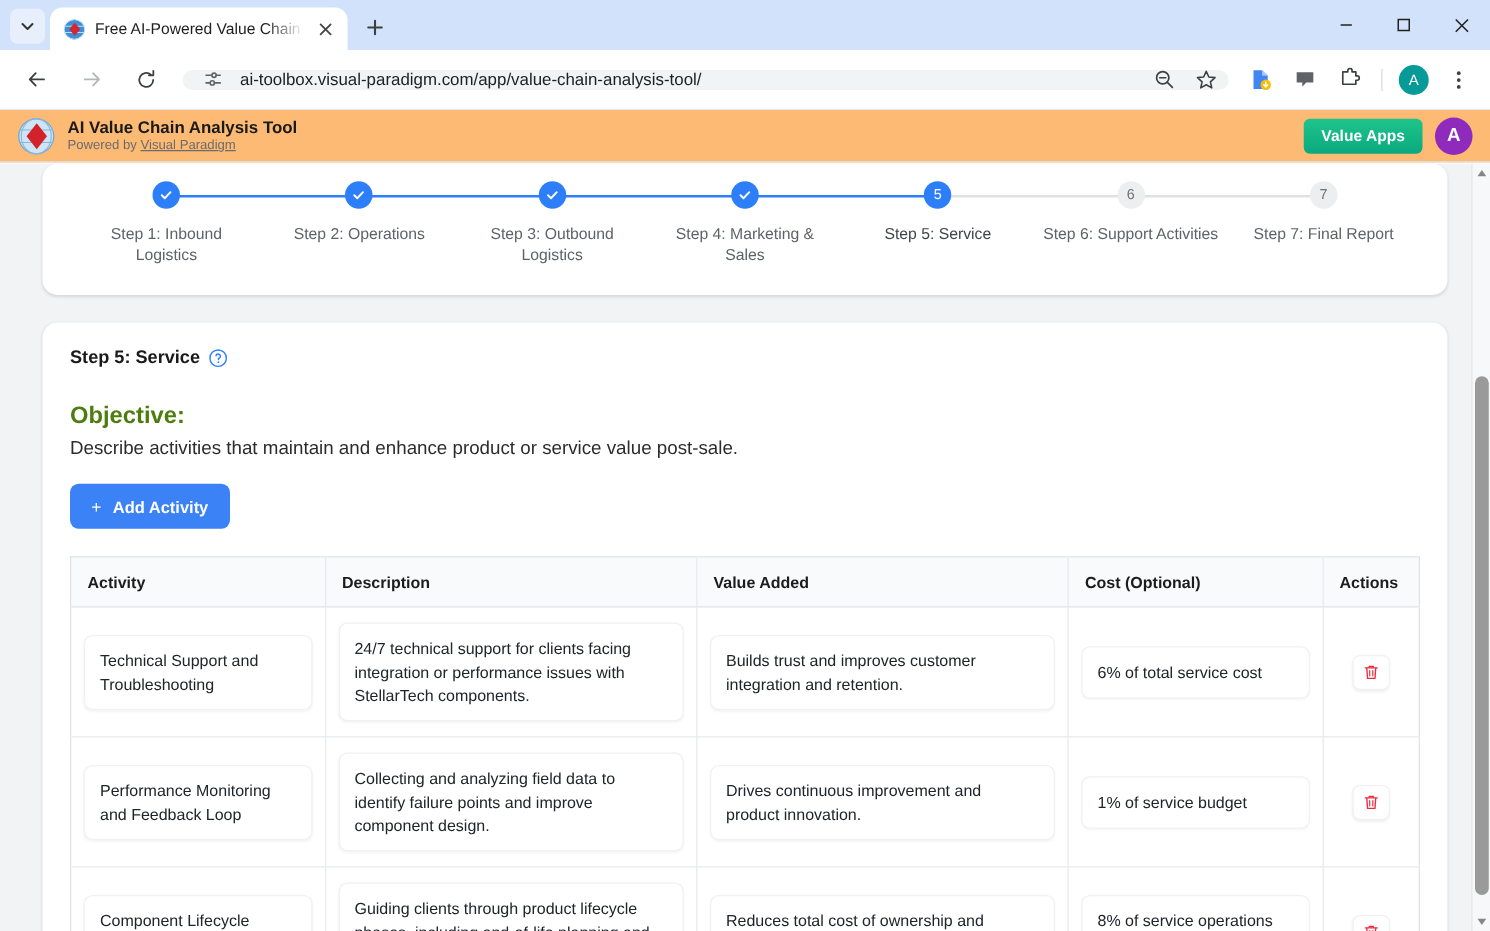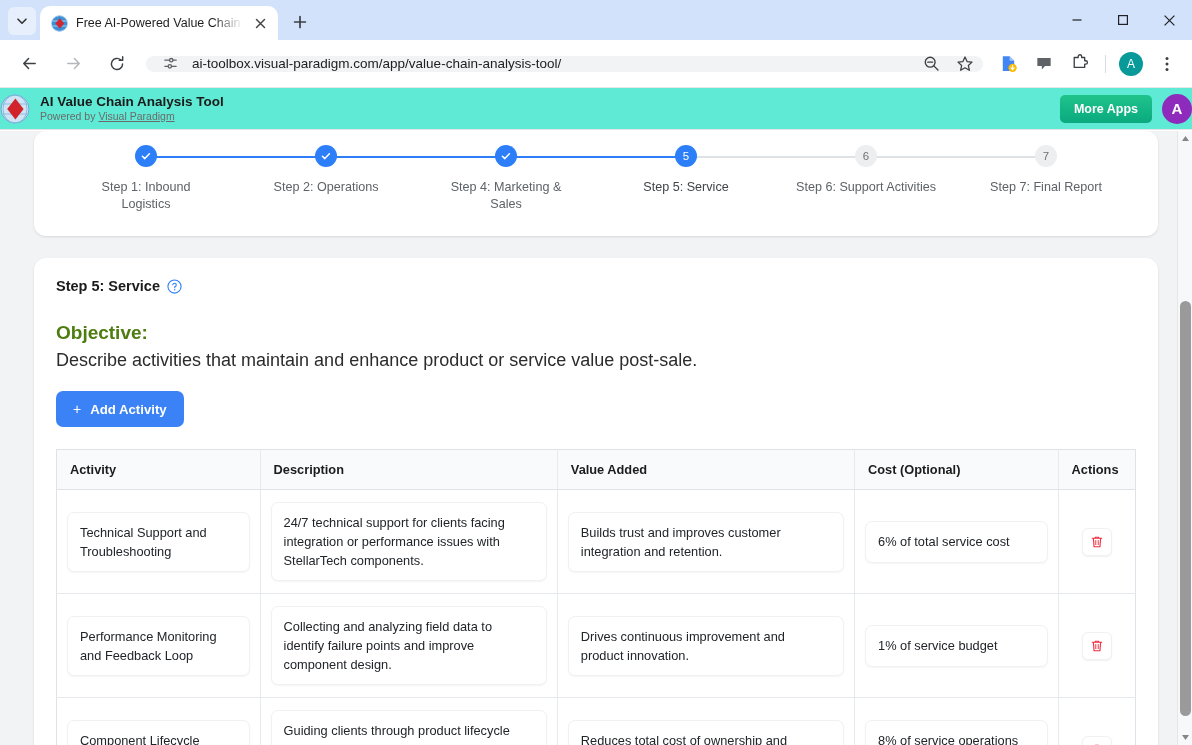--- a/index.html
+++ b/index.html
@@ -87,22 +87,22 @@
   }
   .tb-sep { width: 1px; height: 18px; background: #dadce0; margin: 0 6px; flex: none; }
   .avatar-circle {
     width: 24px; height: 24px; border-radius: 50%; background: #089a98;
     color: #fff; font-size: 12px; display: flex; align-items: center;
     justify-content: center; cursor: pointer; flex: none; font-weight: 500;
   }
 
   
   .app-header {
-    height: 42px; background: #5eead4; border-bottom: 1px solid #e3e3e3;
-    display: flex; align-items: center; padding: 0 0; gap: 10px;
+    height: 42px; background: #fdba74; border-bottom: 1px solid #e3e3e3;
+    display: flex; align-items: center; padding: 0 14px; gap: 10px;
   }
   .vp-logo { width: 30px; height: 30px; flex: none; position: relative; }
   .app-titles { display: flex; flex-direction: column; gap: 1px; }
   .app-title { font-size: 13.5px; font-weight: bold; color: #1a1a1a; line-height: 15px; }
   .app-sub { font-size: 10.5px; color: #6b6b6b; line-height: 13px; }
   .app-sub a { color: #6b6b6b; text-decoration: underline; }
   .header-right { margin-left: auto; display: flex; align-items: center; gap: 10px; }
   .more-apps-btn {
     background: linear-gradient(180deg,#1fc48a 0%, #0aa97f 100%);
     color: #fff; font-size: 12.5px; font-weight: bold;
@@ -158,21 +158,21 @@
 
   
   .content-card { padding: 20px 22px 24px 22px; }
   .step-heading {
     font-size: 14.5px; font-weight: bold; color: #1a1a1a;
     display: flex; align-items: center; gap: 7px; margin-bottom: 28px;
   }
   .help-icon { width: 15px; height: 15px; cursor: pointer; display: block; }
 
   .objective-label { font-size: 19px; font-weight: bold; color: #4d7c0f; margin-bottom: 6px; }
-  .objective-text { font-size: 18px; color: #2c2c2c; margin-bottom: 20px; }
+  .objective-text { font-size: 15px; color: #2c2c2c; margin-bottom: 20px; }
 
   .add-btn {
     background: #3b82f6; color: #fff; border: none; border-radius: 7px;
     font-size: 13.2px; font-weight: bold; padding: 10px 17px;
     cursor: pointer; display: inline-flex; align-items: center; gap: 9px;
   }
   .add-btn .plus { font-weight: normal; font-size: 14px; }
 
   table.act-table {
     width: 100%; border-collapse: collapse; margin-top: 22px;
@@ -360,21 +360,21 @@
         <circle cx="15" cy="15" r="14" fill="none" stroke="#6fa8d6" stroke-width="1"></circle>
         <path d="M1.6 10 h26.8 M1.6 20 h26.8 M15 1 a12 14 0 0 0 0 28 M15 1 a12 14 0 0 1 0 28" stroke="#86b8de" stroke-width="0.9" fill="none"></path>
         <path d="M15.4 4.6 L23.6 15 L15.4 25.4 L7.2 15 Z" fill="#d2232a"></path>
       </svg>
     </span>
     <div class="app-titles">
       <span class="app-title">AI Value Chain Analysis Tool</span>
       <span class="app-sub"><span>Powered by </span><a href="#">Visual Paradigm</a></span>
     </div>
     <div class="header-right">
-      <button class="more-apps-btn">More Apps</button>
+      <button class="more-apps-btn">Value Apps</button>
       <span class="user-avatar">A</span>
     </div>
   </div>
 
   <div class="page">
     <div class="page-inner">
 
       <div class="card stepper-card">
         <div class="stepper">
 
@@ -391,20 +391,29 @@
           <div class="step done">
             <span class="connector"></span>
             <span class="step-bubble">
               <svg width="12" height="12" viewBox="0 0 12 12">
                   <path d="M2.4 6.2 L4.8 8.6 L9.4 3.7" fill="none" stroke="#fff" stroke-width="1.5" stroke-linecap="round" stroke-linejoin="round"></path>
                 </svg>
             </span>
             <span class="step-label">Step 2: Operations</span>
           </div>
 
+          <div class="step done">
+            <span class="connector"></span>
+            <span class="step-bubble">
+              <svg width="12" height="12" viewBox="0 0 12 12">
+                  <path d="M2.4 6.2 L4.8 8.6 L9.4 3.7" fill="none" stroke="#fff" stroke-width="1.5" stroke-linecap="round" stroke-linejoin="round"></path>
+                </svg>
+            </span>
+            <span class="step-label">Step 3: Outbound Logistics</span>
+          </div>
 
           <div class="step done">
             <span class="connector"></span>
             <span class="step-bubble">
               <svg width="12" height="12" viewBox="0 0 12 12">
                   <path d="M2.4 6.2 L4.8 8.6 L9.4 3.7" fill="none" stroke="#fff" stroke-width="1.5" stroke-linecap="round" stroke-linejoin="round"></path>
                 </svg>
             </span>
             <span class="step-label">Step 4: Marketing &amp; Sales</span>
           </div>

